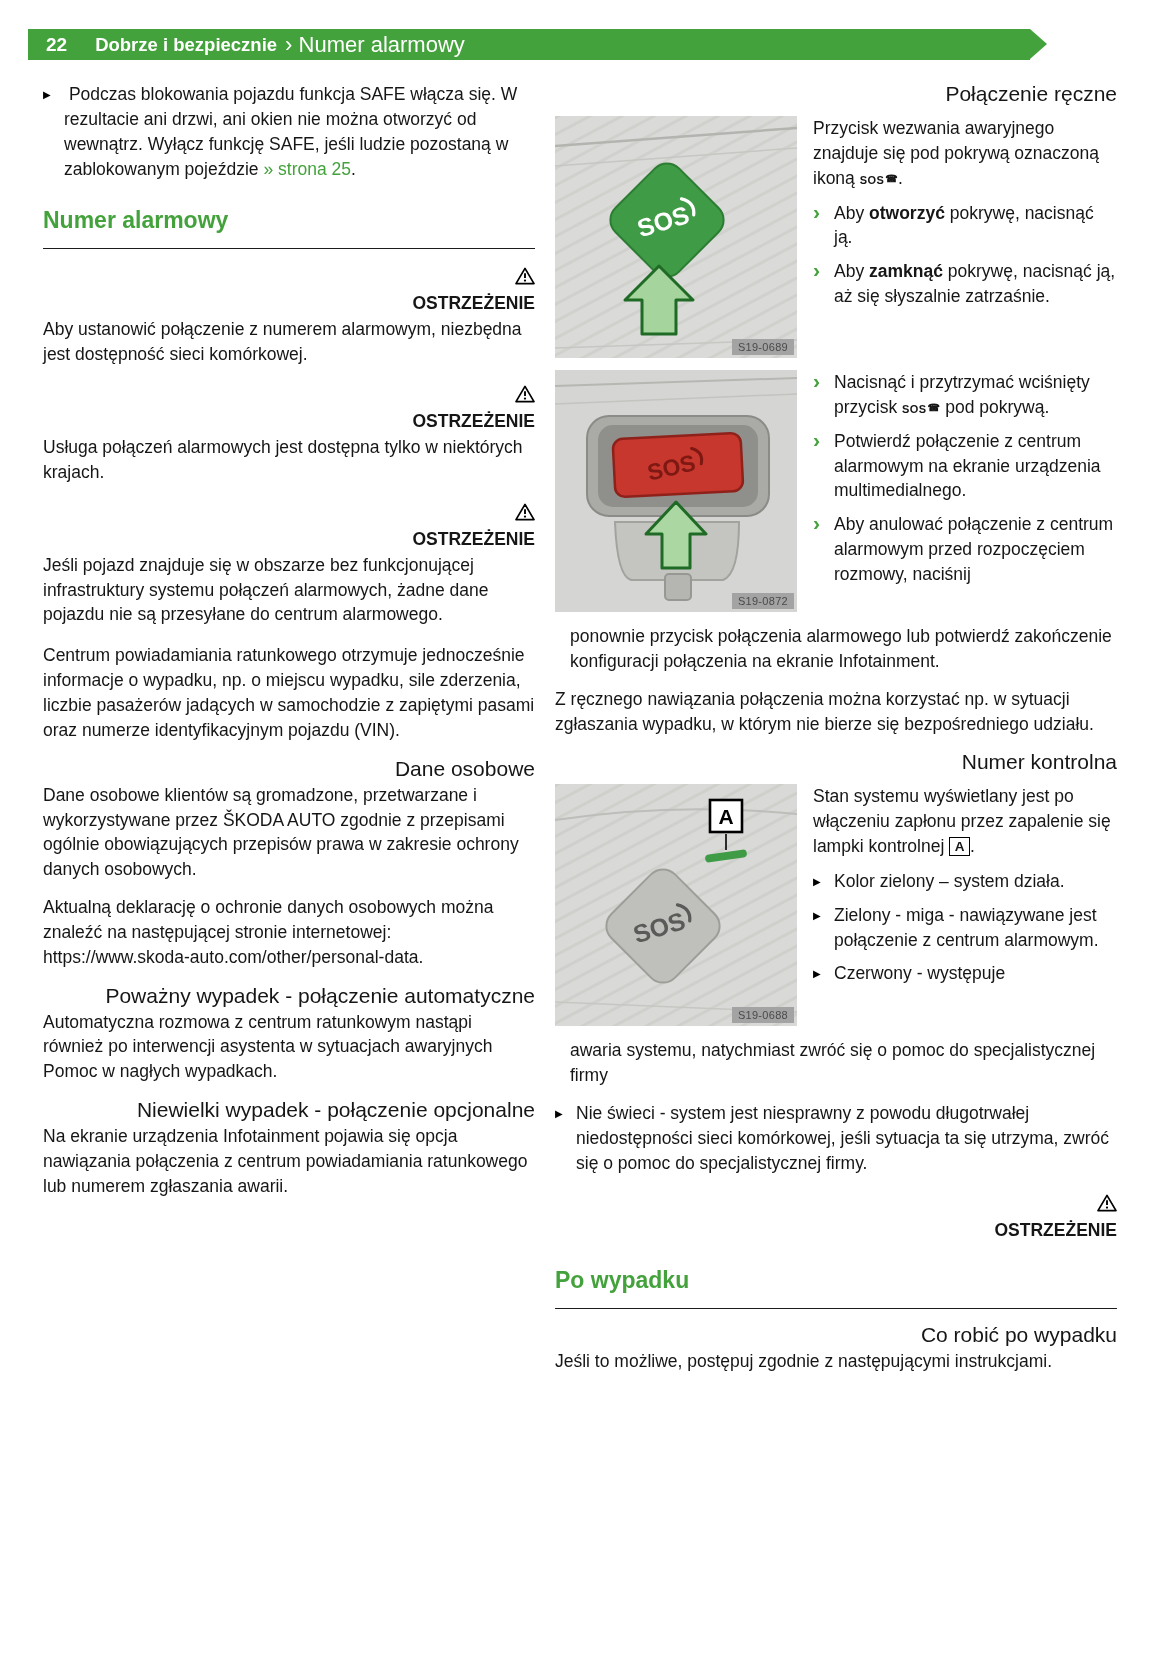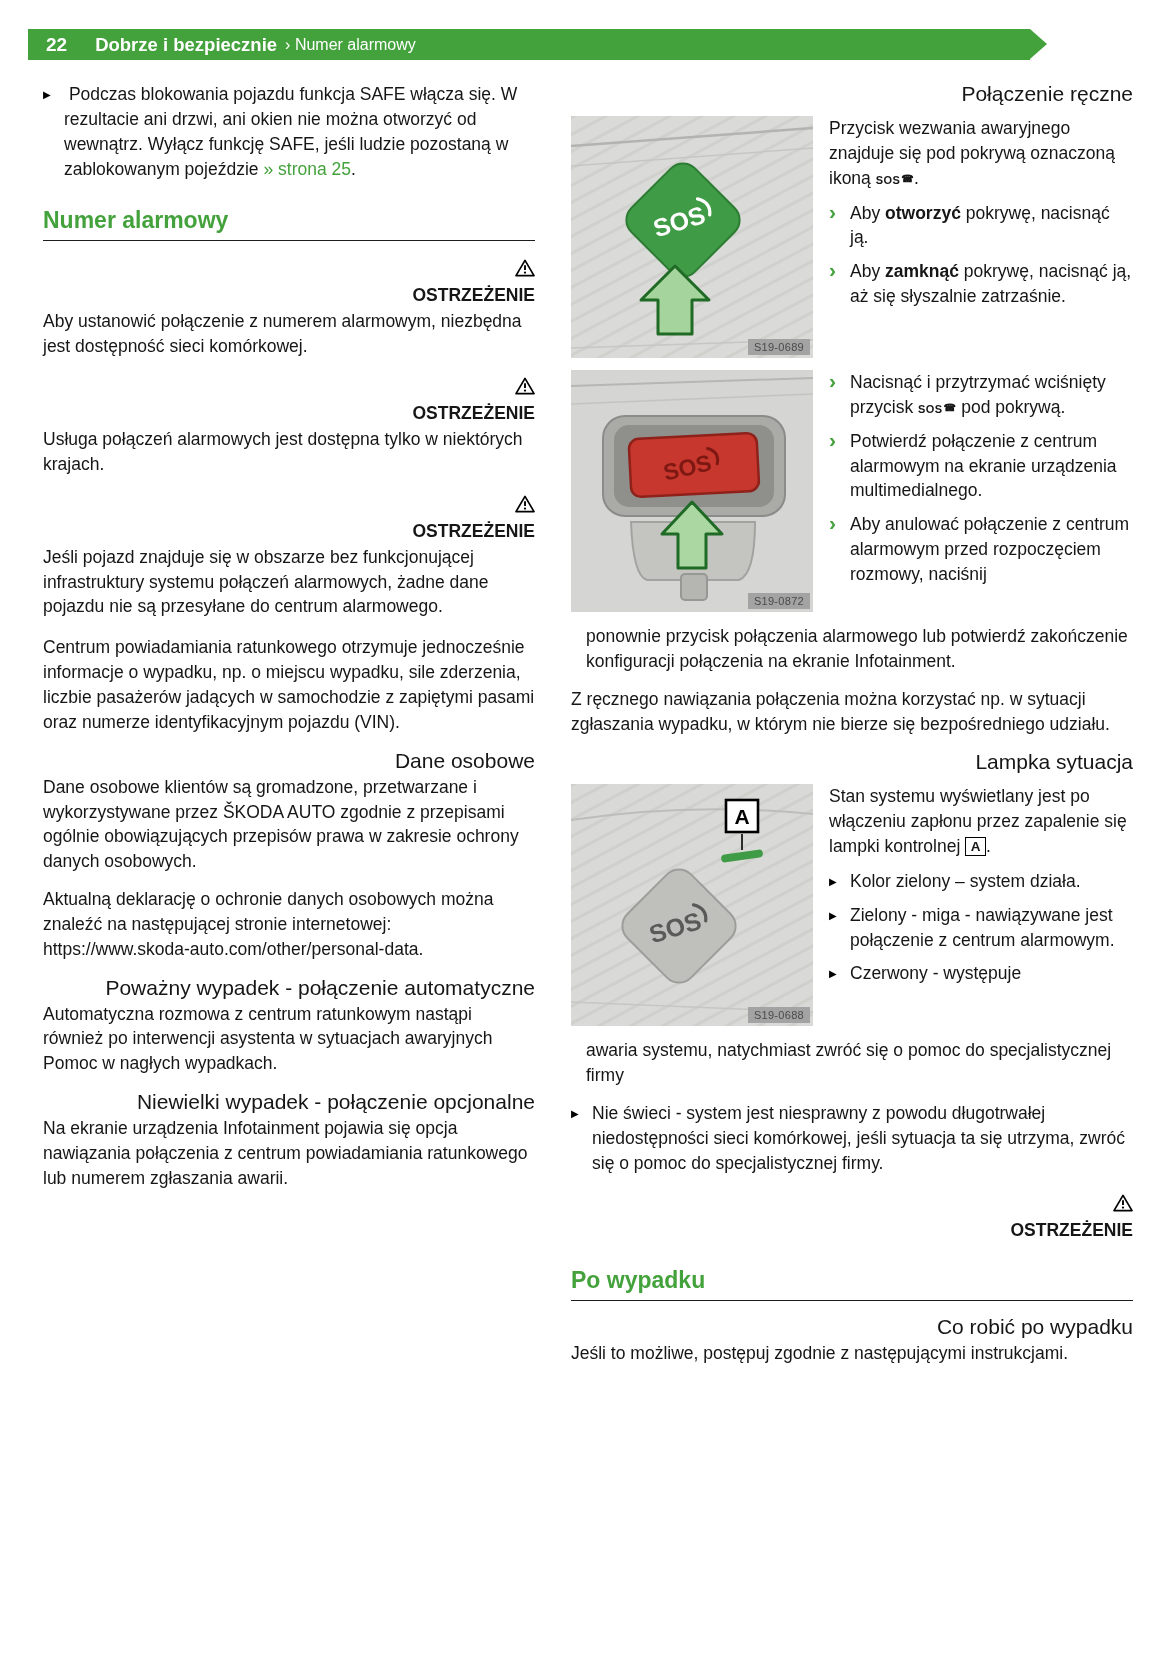--- a/index.html
+++ b/index.html
@@ -8,32 +8,32 @@
   .sheet { position:relative; width:1166px; height:1654px; background:#fff; overflow:hidden; }
 
   
   .topbar { position:absolute; top:29px; left:28px; width:1002px; height:31px;
             background:#44a23c; color:#fff; display:flex; align-items:center; padding:0 18px; }
   .topbar::after { content:""; position:absolute; left:100%; top:0;
             border-top:15.5px solid transparent; border-bottom:15.5px solid transparent;
             border-left:17px solid #44a23c; }
   .pagenum { font-weight:bold; font-size:19px; margin-right:28px; }
   .crumb-bold { font-weight:bold; font-size:18.5px; }
-  .crumb { font-size:16px; margin-left:8px; }
-
-  
-  .cols { position:absolute; top:82px; left:43px; display:flex; gap:36px; }
+  .crumb { font-size:22px; margin-left:8px; }
+
+  
+  .cols { position:absolute; top:82px; left:43px; display:flex; gap:20px; }
   .col-left { width:492px; }
   .col-right { width:562px; }
 
   p, li { font-size:17.5px; line-height:1.42; }
   p { margin:0 0 13px; }
 
   .green-head { color:#44a23c; font-size:23px; font-weight:bold;
-                margin-top:26px; padding-bottom:6px; border-bottom:1.5px solid #1c1c1c;
+                margin-top:26px; padding-bottom:14px; border-bottom:1.5px solid #1c1c1c;
                 margin-bottom:14px; }
   .subhead { font-size:21px; font-weight:normal; margin:14px 0 2px;text-align:right; }
   .b { font-weight:bold; }
   .link { color:#44a23c; text-decoration:none; cursor:pointer; }
 
   
   ul { list-style:none; }
   li { padding-left:21px; text-indent:-21px; margin-bottom:9px; }
   li::before { display:inline-block; width:21px; text-indent:0; }
   .tri-list li::before { content:"▶"; font-size:10px; position:relative; top:-2px; color:#000; }
@@ -200,21 +200,21 @@
             <li><span>Nacisnąć i przytrzymać wciśnięty przycisk </span><span class="sos-chip"><span>SOS</span></span><span> pod pokrywą.</span></li>
             <li>Potwierdź połączenie z centrum alarmowym na ekranie urządzenia multimedialnego.</li>
             <li>Aby anulować połączenie z centrum alarmowym przed rozpoczęciem rozmowy, naciśnij</li>
           </ul>
         </div>
       </div>
       <p class="cont">ponownie przycisk połączenia alarmowego lub potwierdź zakończenie konfiguracji połączenia na ekranie Infotainment.</p>
 
       <p>Z ręcznego nawiązania połączenia można korzystać np. w sytuacji zgłaszania wypadku, w którym nie bierze się bezpośredniego udziału.</p>
 
-      <h3 class="subhead">Lampka sytuacja</h3>
+      <h3 class="subhead">Numer kontrolna</h3>
 
       <div class="figrow">
         <figure class="fig">
           <svg width="242" height="242" viewBox="0 0 242 242">
             <defs>
               <pattern id="hatch3" width="15" height="15" patternUnits="userSpaceOnUse" patternTransform="rotate(62)">
                 <rect width="15" height="15" fill="#d9d9d7"></rect>
                 <line x1="0" y1="0" x2="0" y2="15" stroke="#cfcfcc" stroke-width="6"></line>
               </pattern>
             </defs>

